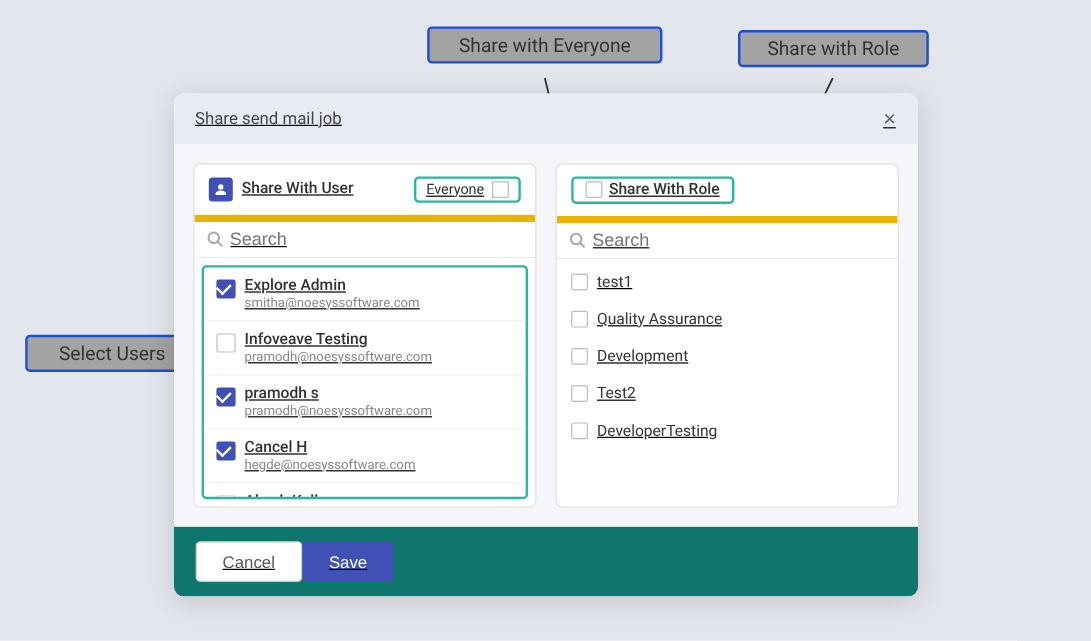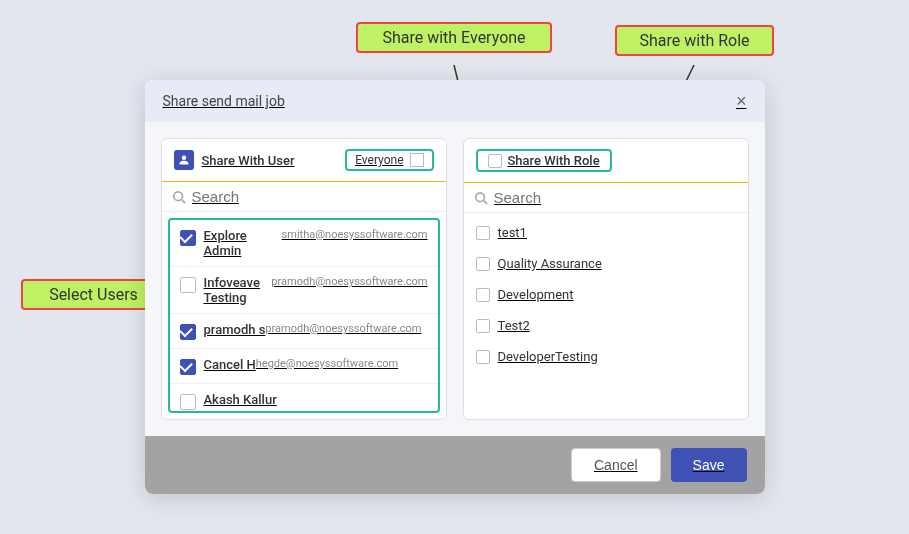--- a/index.html
+++ b/index.html
@@ -9,24 +9,24 @@
       width: 909px;
       height: 534px;
       display: flex;
       align-items: center;
       justify-content: center;
       position: relative;
     }
 
     .annotation-box {
       position: absolute;
-      border: 2px solid #ef4444;
+      border: 2px solid #1d4ed8;
       border-radius: 4px;
       padding: 4px 12px;
-      background: #bef264;
+      background: #a3a3a3;
       font-size: 16px;
       color: #333;
       white-space: nowrap;
     }
 
     .modal-overlay {
       width: 909px;
       height: 534px;
       background: rgba(200,210,230,0.3);
       display: flex;
@@ -101,21 +101,21 @@
       background: white;
       border-radius: 6px;
       border: 1px solid #e0e0e0;
       overflow: hidden;
     }
 
     .panel-header {
       display: flex;
       align-items: center;
       padding: 10px 12px;
-      border-bottom: 1px solid #eab308;
+      border-bottom: 6px solid #eab308;
       gap: 8px;
     }
 
     .share-icon {
       width: 20px;
       height: 20px;
       background: #3f51b5;
       border-radius: 3px;
       display: flex;
       align-items: center;
@@ -240,21 +240,21 @@
       display: block;
       width: 9px;
       height: 6px;
       border-left: 2px solid white;
       border-bottom: 2px solid white;
       transform: rotate(-45deg) translateY(-2px);
     }
 
     .user-info {
       display: flex;
-      flex-direction: row;
+      flex-direction: column;
       justify-content: flex-end;
     }
 
     .user-name {
       font-size: 13px;
       color: #333;
       font-weight: 500;
     }
 
     .user-email {
@@ -296,25 +296,24 @@
     }
     .role-list::-webkit-scrollbar-track {
       background: #f0f0f0;
     }
     .role-list::-webkit-scrollbar-thumb {
       background: #bbb;
       border-radius: 3px;
     }
 
     .modal-footer {
-      background: #a3a3a3;
+      background: #0f766e;
       padding: 12px 18px;
       display: flex;
-      justify-content: flex-end;
-      gap: 10px;
+      justify-content: flex-start;
     }
 
     .btn-cancel {
       padding: 8px 22px;
       border: 1px solid #ccc;
       border-radius: 4px;
       background: white;
       color: #555;
       font-size: 14px;
       cursor: pointer;

